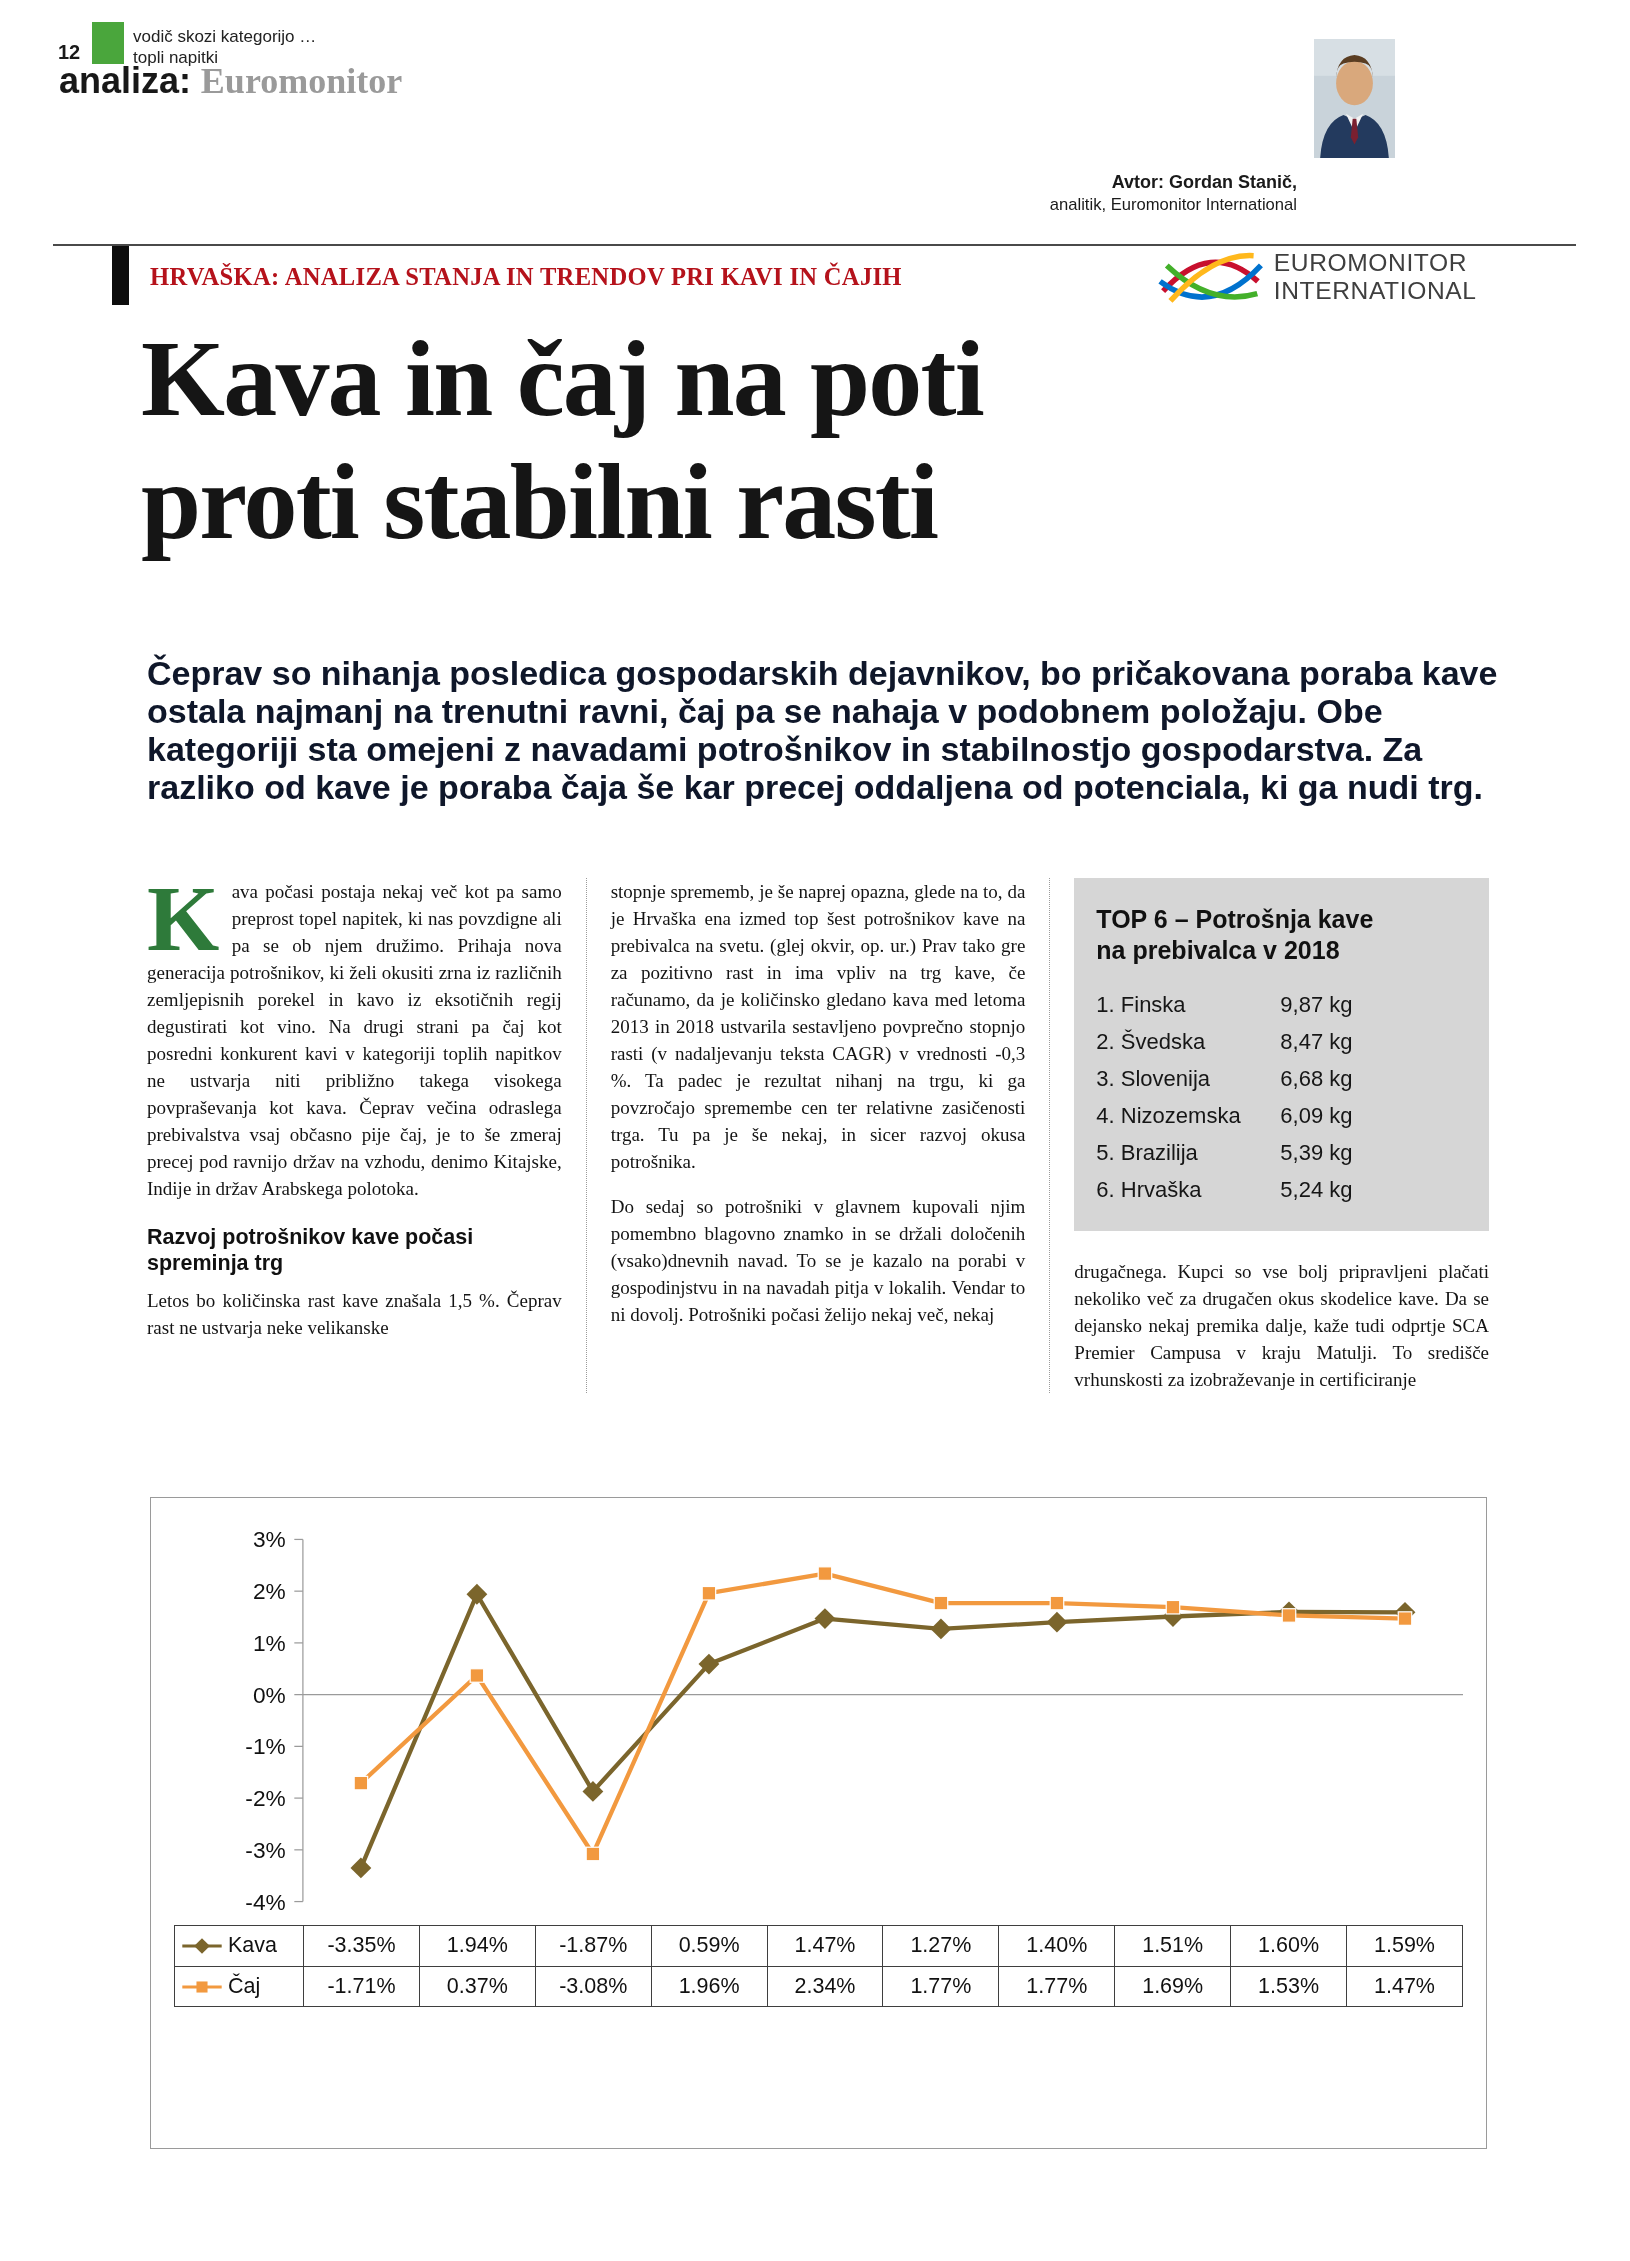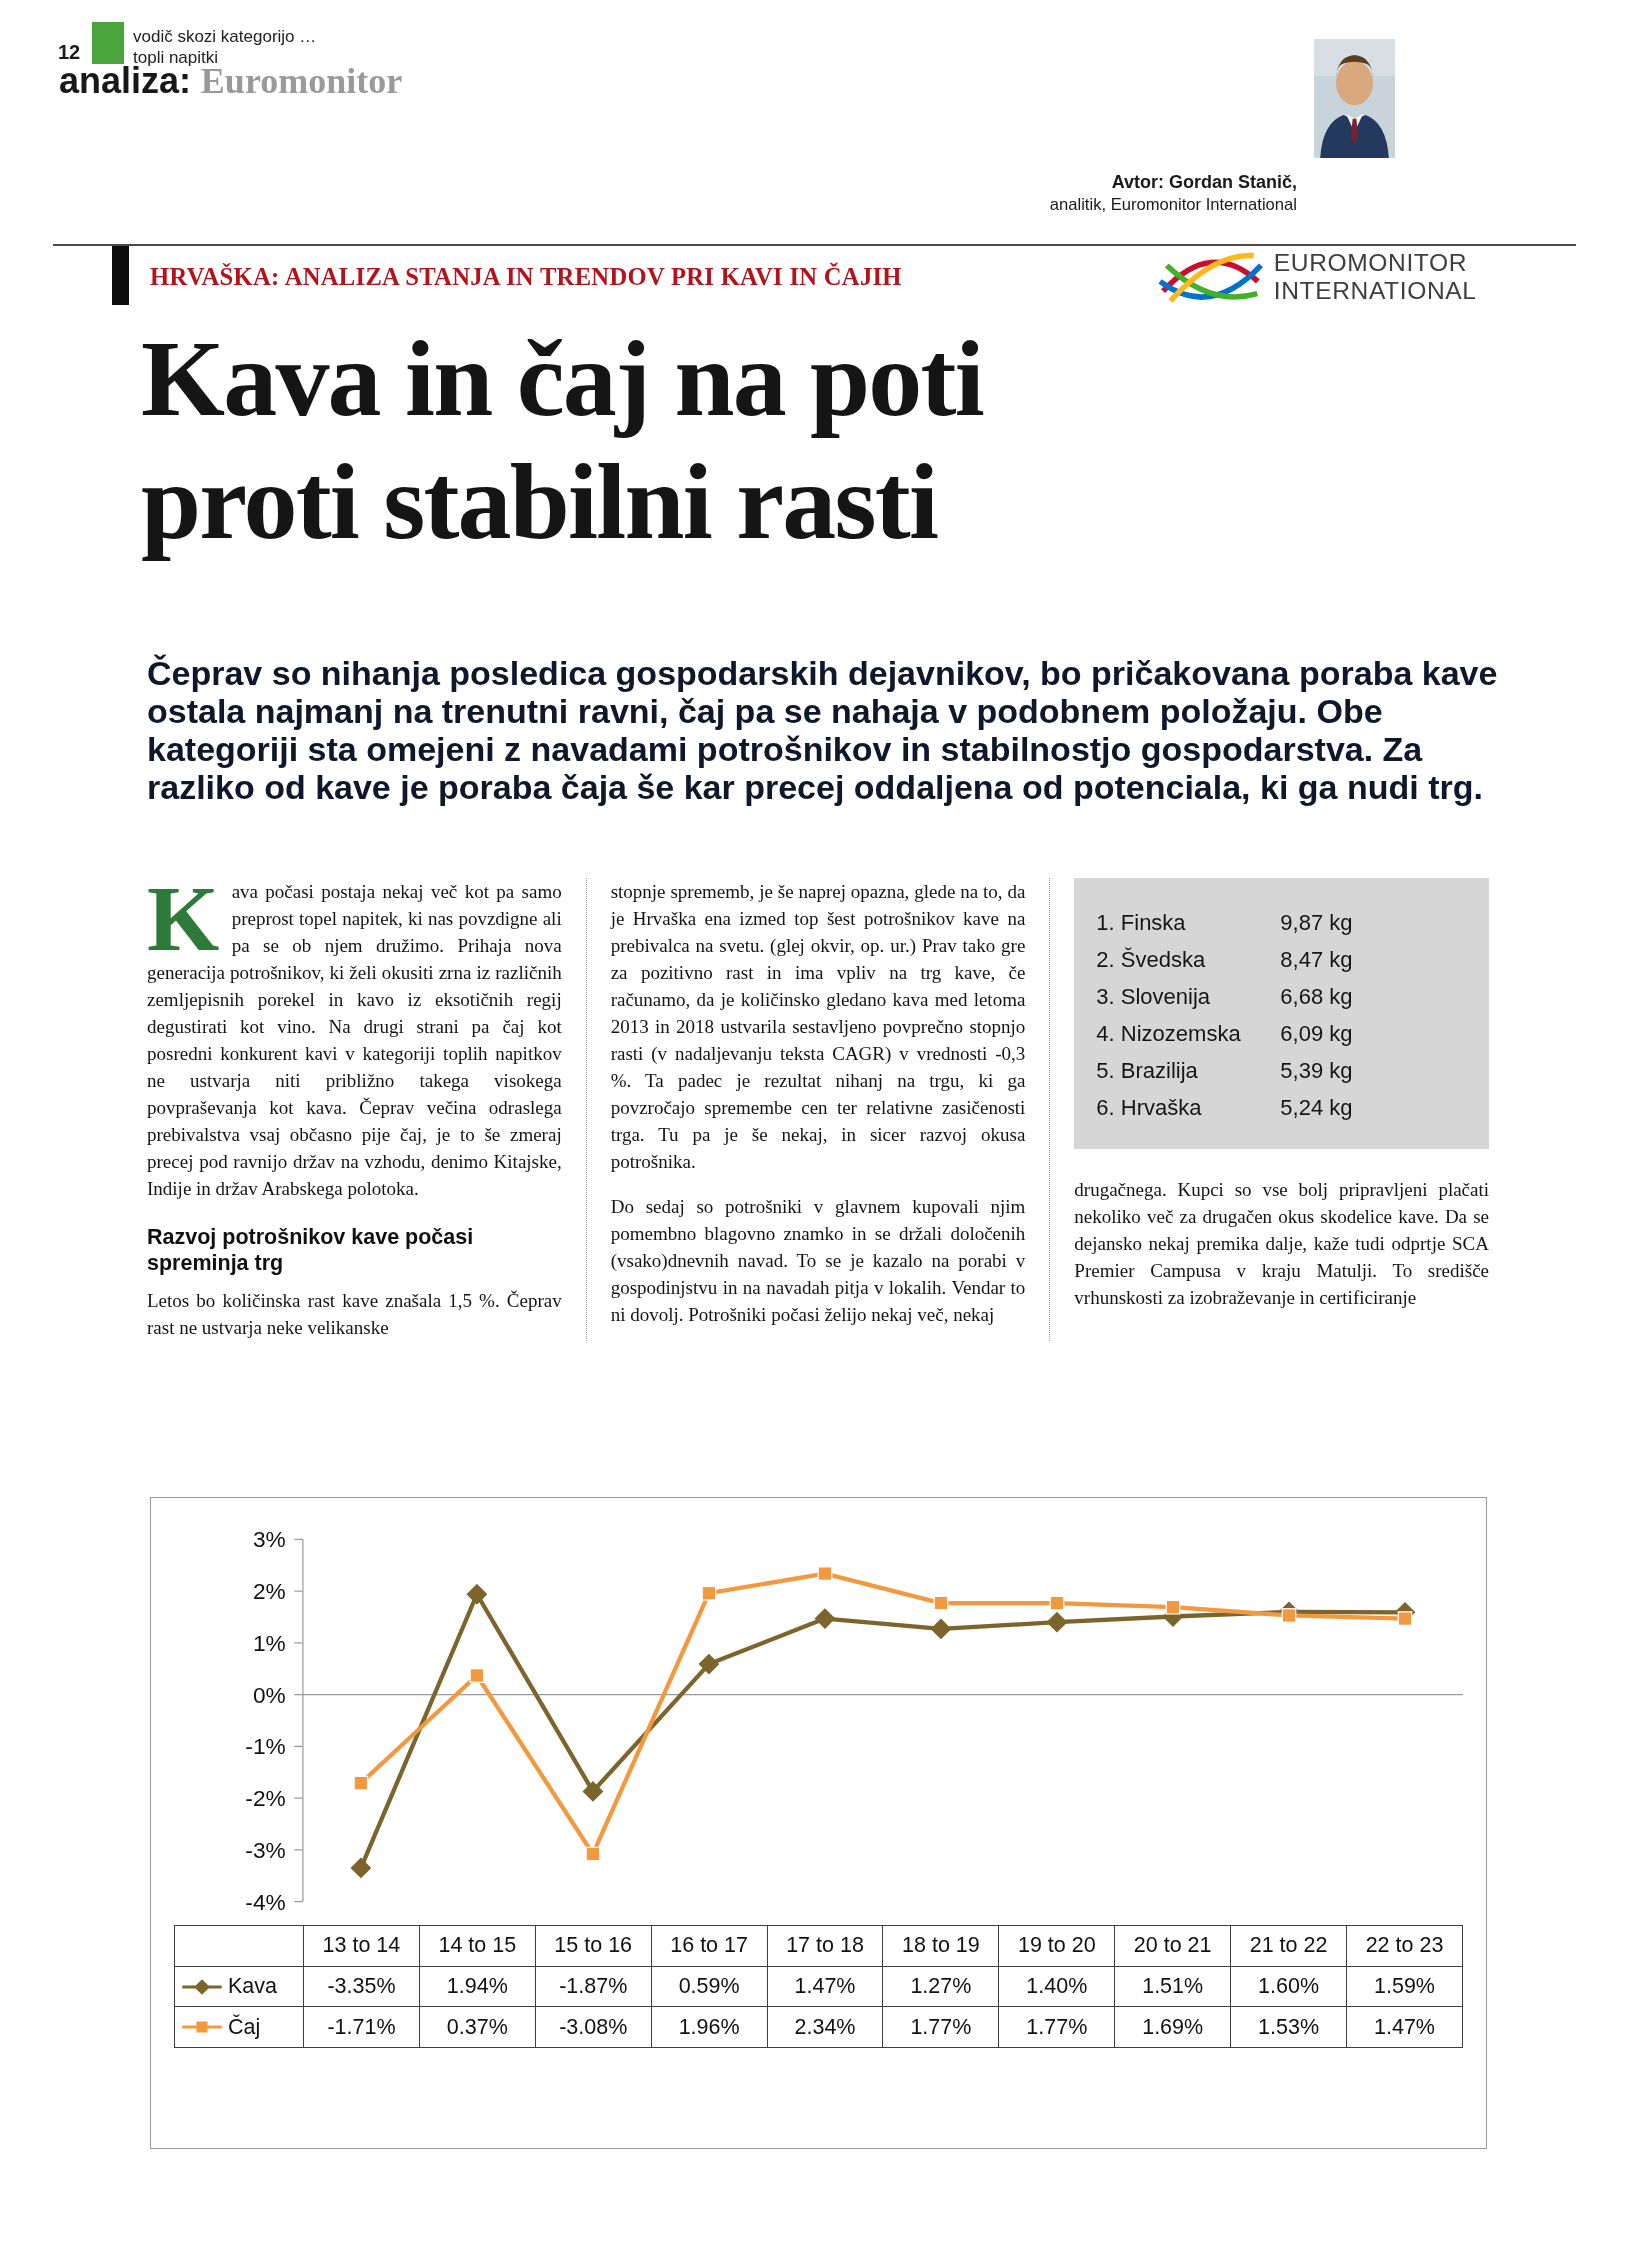--- a/index.html
+++ b/index.html
@@ -123,20 +123,24 @@
       <p class="body-p"><span class="dropcap">K</span><span>ava počasi postaja nekaj več kot pa samo preprost topel napitek, ki nas povzdigne ali pa se ob njem družimo. Prihaja nova generacija potrošnikov, ki želi okusiti zrna iz različnih zemljepisnih porekel in kavo iz eksotičnih regij degustirati kot vino. Na drugi strani pa čaj kot posredni konkurent kavi v kategoriji toplih napitkov ne ustvarja niti približno takega visokega povpraševanja kot kava. Čeprav večina odraslega prebivalstva vsaj občasno pije čaj, je to še zmeraj precej pod ravnijo držav na vzhodu, denimo Kitajske, Indije in držav Arabskega polotoka.</span></p>
       <div class="subhead">Razvoj potrošnikov kave počasi spreminja trg</div>
       <p class="body-p">Letos bo količinska rast kave znašala 1,5 %. Čeprav rast ne ustvarja neke velikanske</p>
     </div>
     <div class="col">
       <p class="body-p">stopnje sprememb, je še naprej opazna, glede na to, da je Hrvaška ena izmed top šest potrošnikov kave na prebivalca na svetu. (glej okvir, op. ur.) Prav tako gre za pozitivno rast in ima vpliv na trg kave, če računamo, da je količinsko gledano kava med letoma 2013 in 2018 ustvarila sestavljeno povprečno stopnjo rasti (v nadaljevanju teksta CAGR) v vrednosti -0,3 %. Ta padec je rezultat nihanj na trgu, ki ga povzročajo spremembe cen ter relativne zasičenosti trga. Tu pa je še nekaj, in sicer razvoj okusa potrošnika.</p>
       <p class="body-p">Do sedaj so potrošniki v glavnem kupovali njim pomembno blagovno znamko in se držali določenih (vsako)dnevnih navad. To se je kazalo na porabi v gospodinjstvu in na navadah pitja v lokalih. Vendar to ni dovolj. Potrošniki počasi želijo nekaj več, nekaj</p>
     </div>
     <div class="col">
       <div class="top6">
+        <div class="top6-title">
+          <div>TOP 6 – Potrošnja kave</div>
+          <div>na prebivalca v 2018</div>
+        </div>
         <div class="top6-row">
           <span>1. Finska</span>
           <span>9,87 kg</span>
         </div>
         <div class="top6-row">
           <span>2. Švedska</span>
           <span>8,47 kg</span>
         </div>
         <div class="top6-row">
           <span>3. Slovenija</span>
@@ -212,33 +216,20 @@
             <col>
             <col>
             <col>
             <col>
             <col>
             <col>
             <col>
           </colgroup>
           <tbody>
             <tr>
-              <td class="legend-cell"></td>
-              <td>13 to 14</td>
-              <td>14 to 15</td>
-              <td>15 to 16</td>
-              <td>16 to 17</td>
-              <td>17 to 18</td>
-              <td>18 to 19</td>
-              <td>19 to 20</td>
-              <td>20 to 21</td>
-              <td>21 to 22</td>
-              <td>22 to 23</td>
-            </tr>
-            <tr>
               <td class="legend-cell">
                 <span class="legend-key">
                   <svg width="42" height="16" viewBox="0 0 68 26">
                     <line x1="2" y1="13" x2="66" y2="13" stroke="#7b652c" stroke-width="5"></line>
                     <rect x="-9" y="-9" width="18" height="18" fill="#7b652c" transform="translate(34,13) rotate(45)"></rect>
                   </svg>
                   <span>Kava</span>
                 </span>
               </td>
               <td>-3.35%</td>

